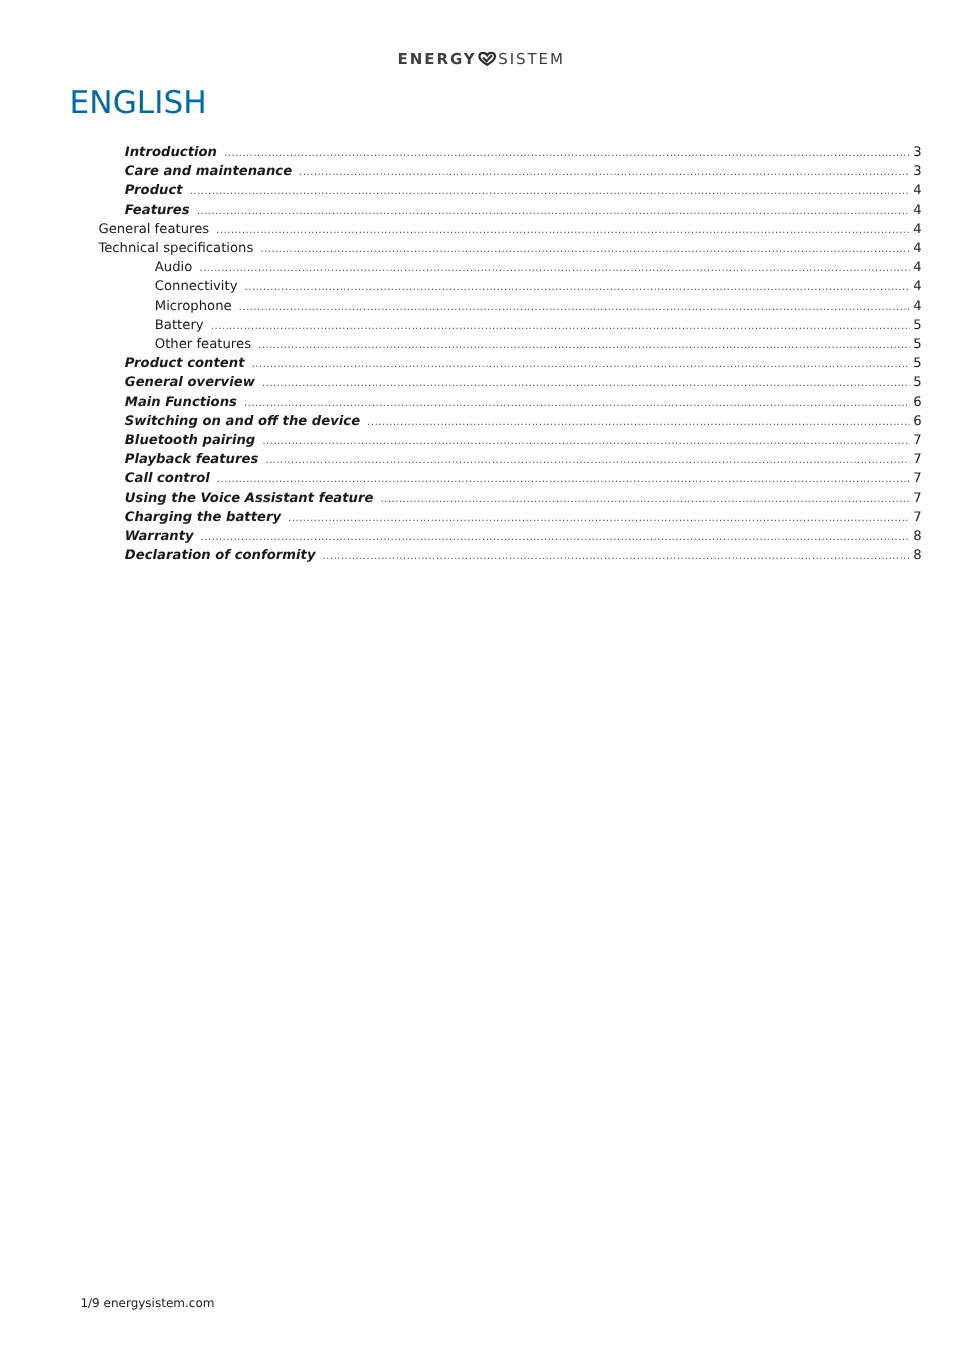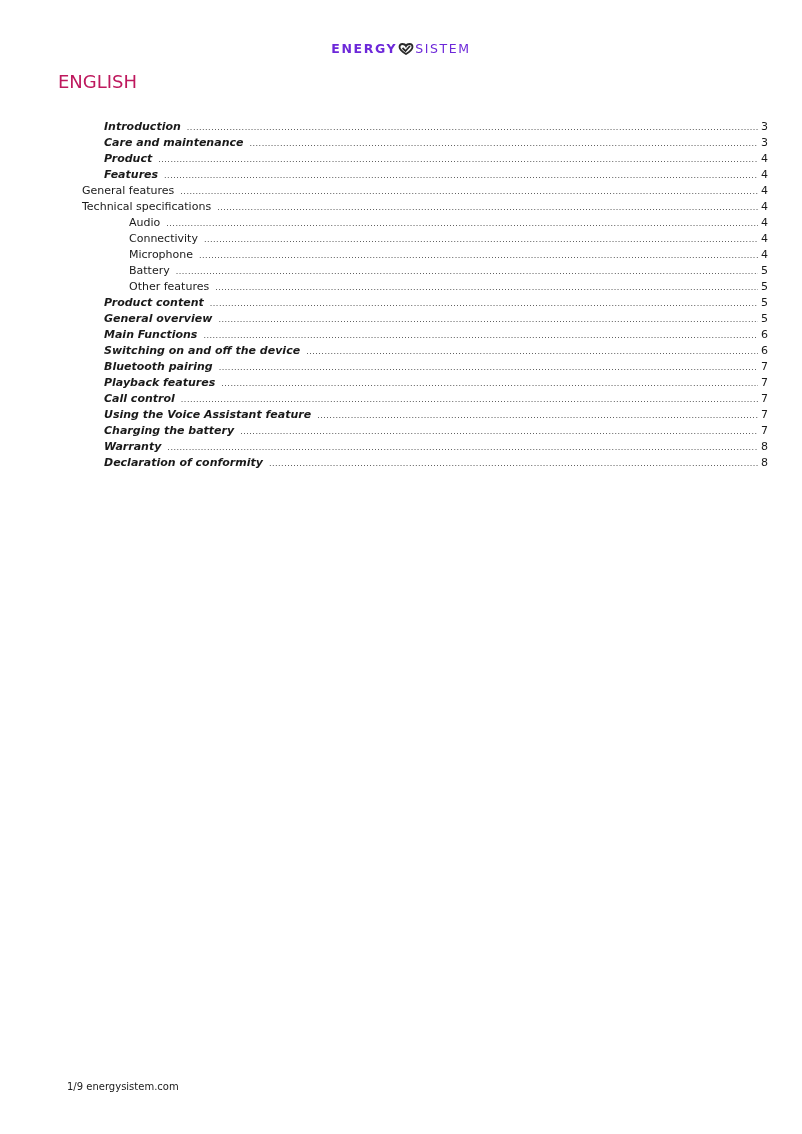--- a/index.html
+++ b/index.html
@@ -1,20 +1,20 @@
 <!DOCTYPE html>
 <html><head>
 <meta charset="utf-8">
 <style>
   html, body { margin:0; padding:0; background:#fff; }
   body { width:802px; height:1134px; position:relative; overflow:hidden; font-family:"DejaVu Sans", sans-serif; color:#1a1a1a; }
-  .logo { position:absolute; top:41px; left:0; width:802px; text-align:center; font-size:12.5px; letter-spacing:1.6px; color:#6d28d9; }
+  .logo { position:absolute; top:41px; left:0; width:802px; text-align:center; font-size:12.5px; letter-spacing:1.6px; color:#404040; }
   .logo .b { font-weight:bold; }
   .logo svg { vertical-align:-2px; margin:0 1px; }
-  .lang { position:absolute; left:58px; top:71px; font-size:18px; color:#be185d; font-family:"DejaVu Sans", sans-serif; }
+  .lang { position:absolute; left:58px; top:71px; font-size:26px; color:#0369a1; font-family:"DejaVu Sans", sans-serif; }
   .toc { position:absolute; left:58px; top:119px; width:686px;margin-left:24px; }
   .row { display:flex; align-items:baseline; height:16px; font-size:11px; line-height:16px; white-space:nowrap; }
   .row.l1 { padding-left:22px; font-weight:bold; font-style:italic; }
   .row.l0 { padding-left:0;justify-content:center; }
   .row.l2 { padding-left:47px; }
   .row .t { flex:none; padding-right:6px; }
   .row .dots { flex:1; overflow:hidden; font-weight:normal; font-style:normal; font-size:8px; color:#444; letter-spacing:0.5px; }
   .row .dots::before { content:"....................................................................................................................................................................................................................................................................................................................................................................."; }
   .row .p { flex:none; padding-left:3px; font-weight:normal; font-style:normal; }
   .footer { position:absolute; left:67px; top:1081px; font-size:10px; color:#1a1a1a; }

